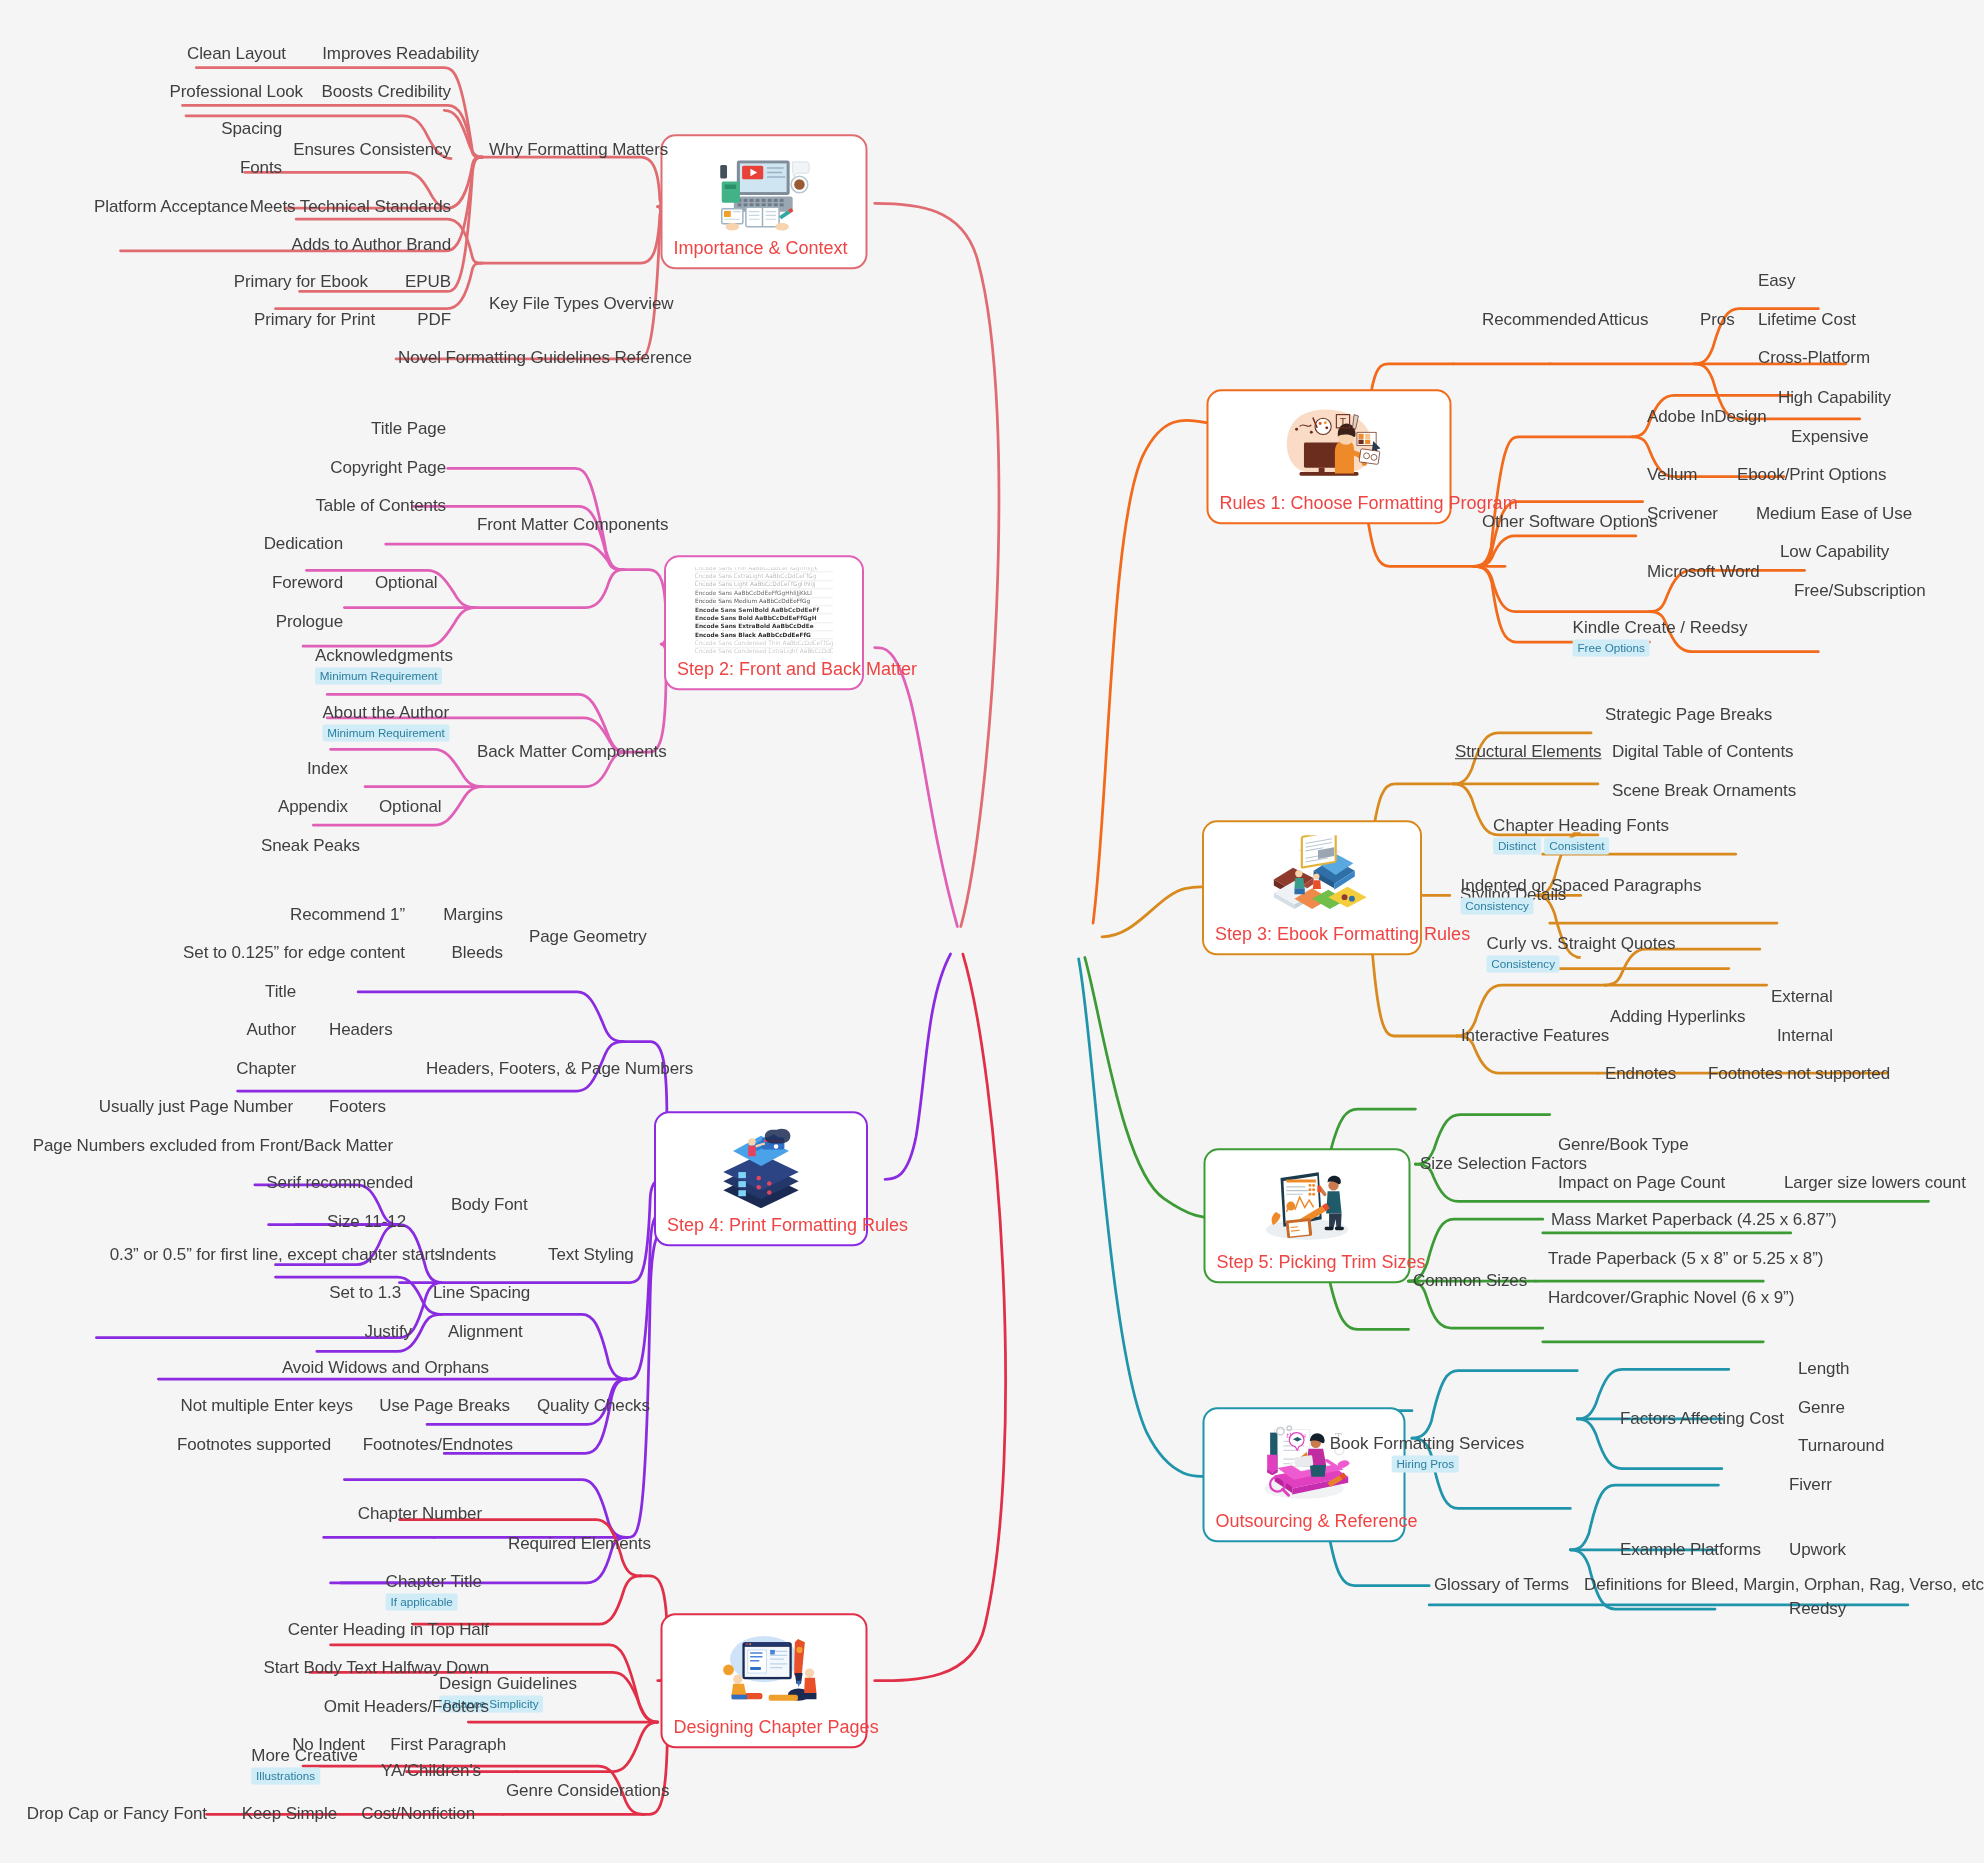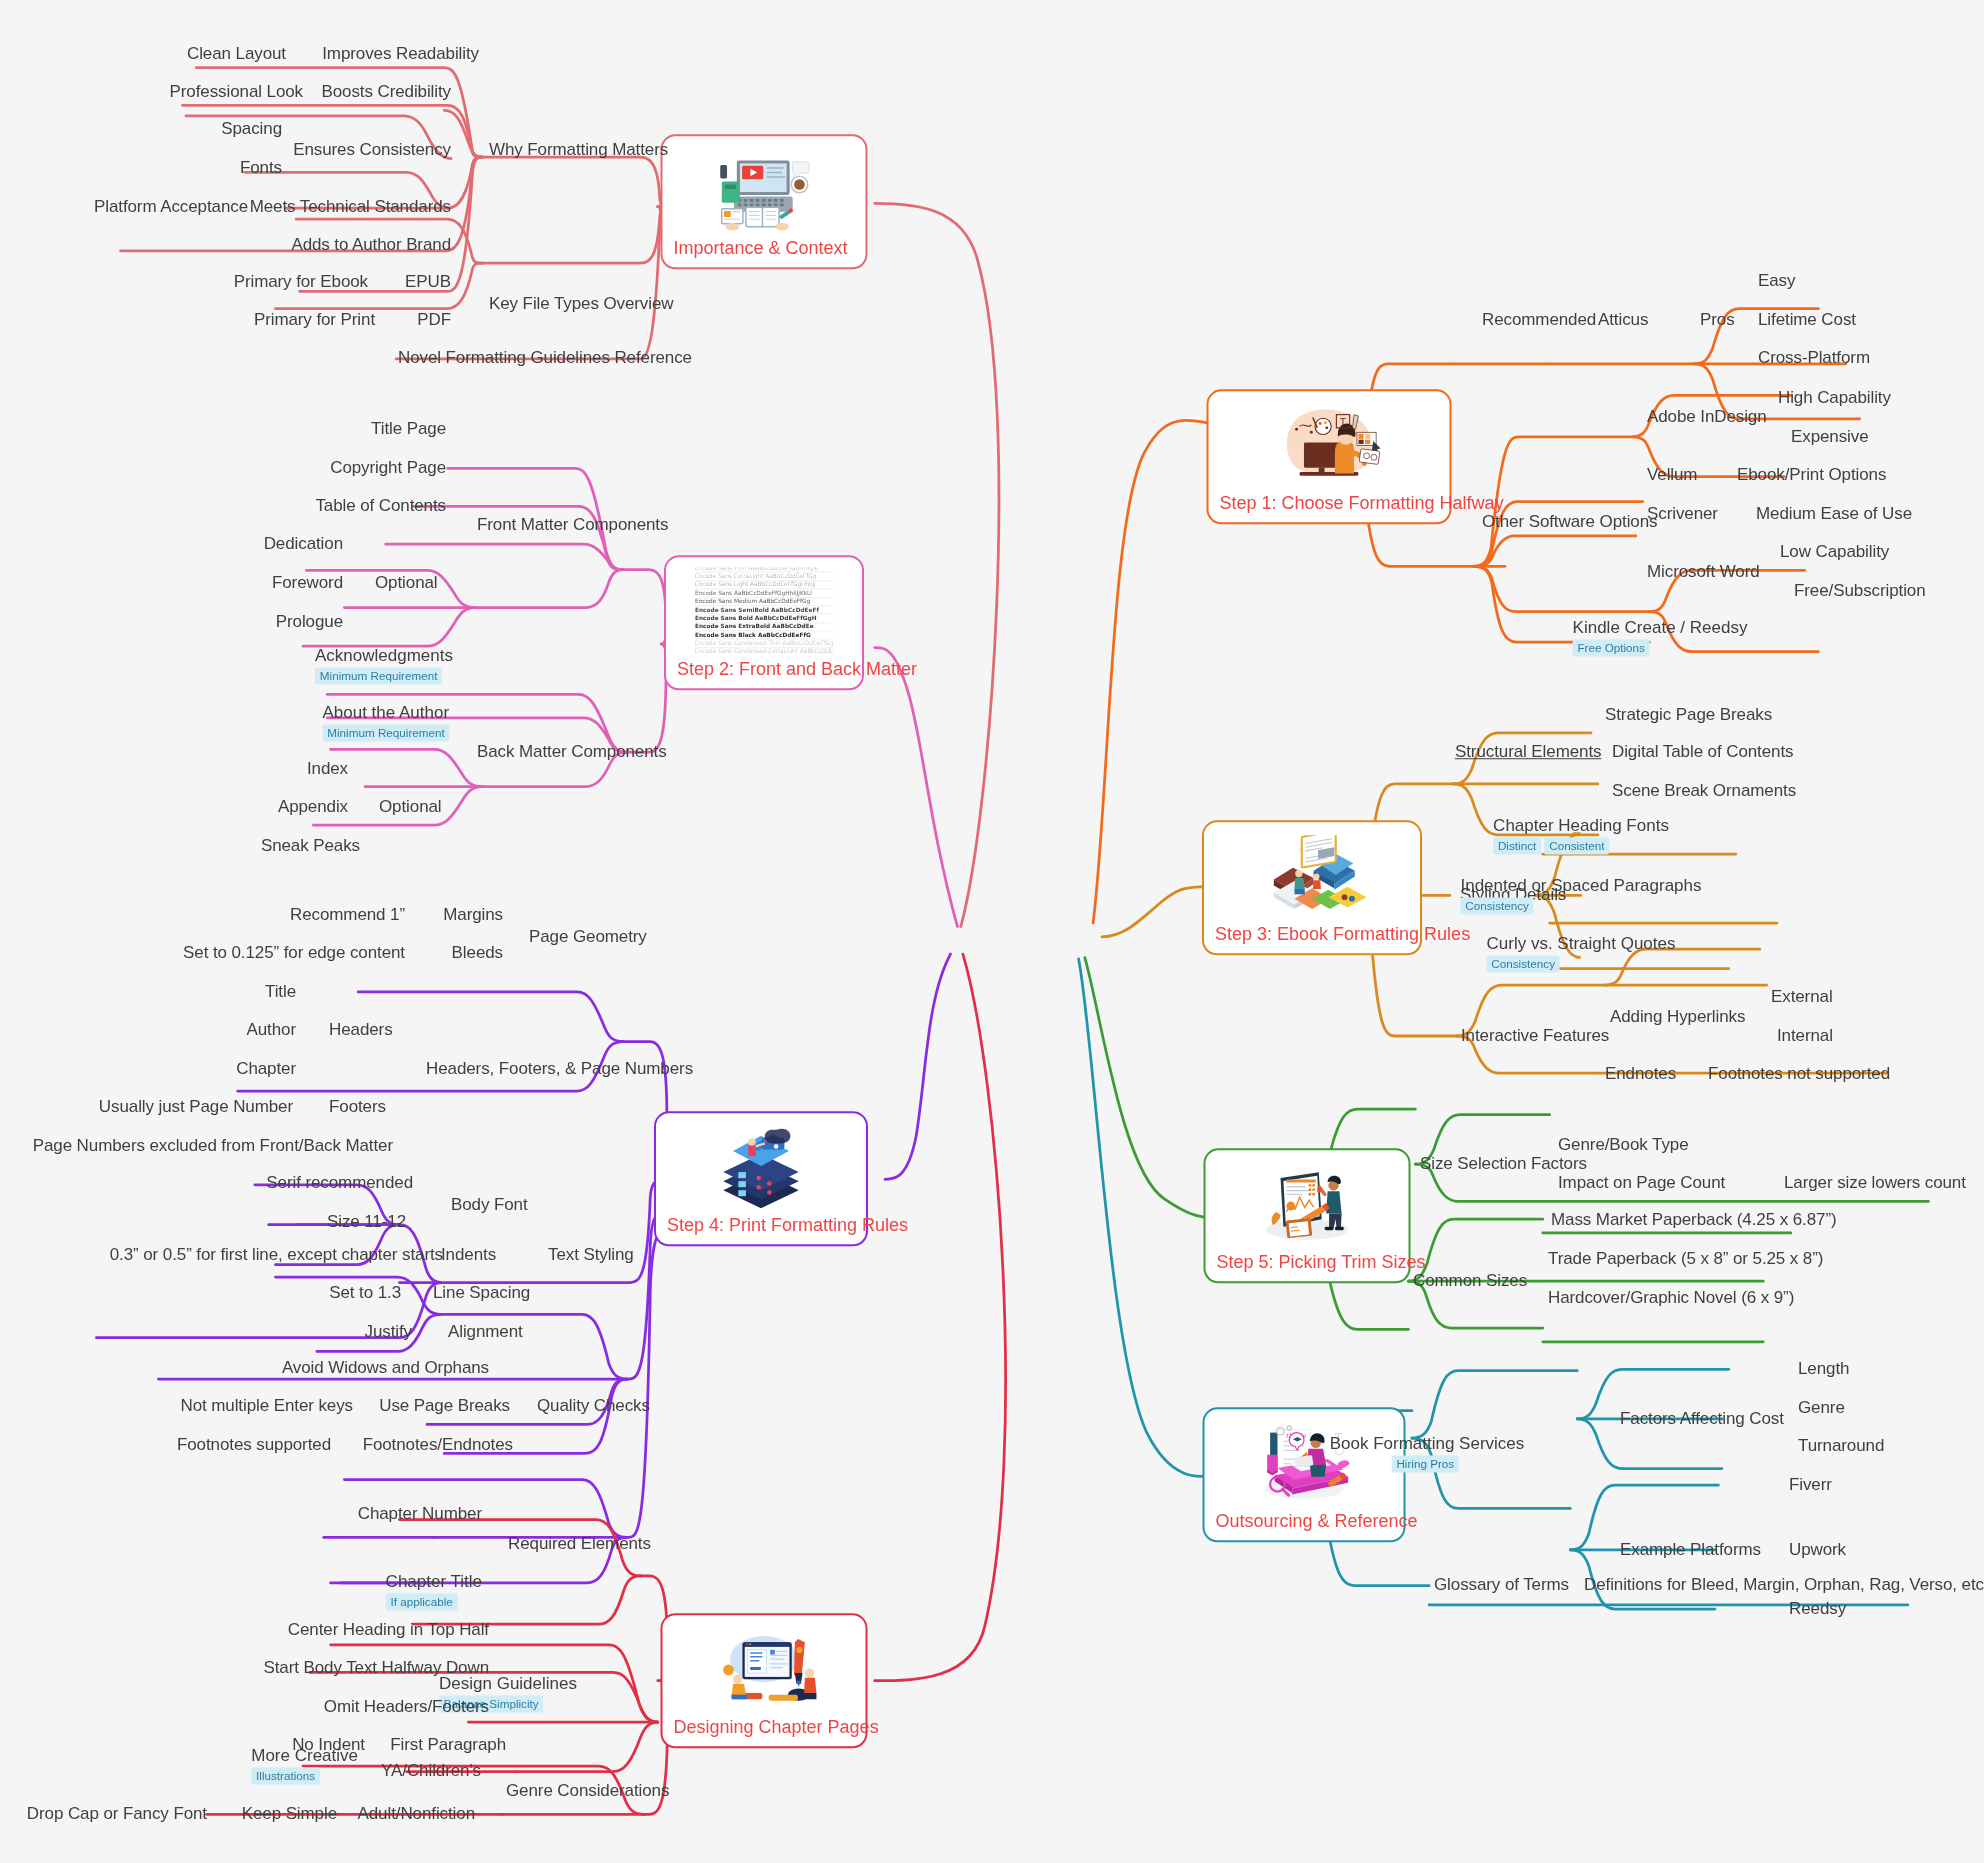--- a/index.html
+++ b/index.html
@@ -459,21 +459,21 @@
           <rect x="139" y="48" width="7" height="6" fill="#ef8a2b"></rect>
       <path d="M150 50l10 10-5 1 3 6-3 1-3-6-4 3z" fill="#2c3a4d"></path>
       <path d="M50 30c6-6 12 4 16-2" stroke="#6b2e1e" stroke-width="1.5" fill="none"></path>
       <circle cx="46" cy="34" r="2" fill="#6b2e1e"></circle>
           <circle cx="66" cy="38" r="2" fill="#6b2e1e"></circle>
       <rect x="132" y="62" width="26" height="18" rx="2" fill="#fff" stroke="#6b2e1e" transform="rotate(8 145 71)"></rect>
       <circle cx="141" cy="70" r="4" fill="none" stroke="#6b2e1e"></circle>
           <circle cx="151" cy="72" r="4" fill="none" stroke="#6b2e1e"></circle>
     </svg>
   </div>
-  <div class="cap">Step 1: Choose Formatting Halfway</div>
+  <div class="cap">Rules 1: Choose Formatting Program</div>
 </div>
 
 <div class="card" style="left:1312px; top:888px; width:220px; border-color:#d98a1f;">
   <div class="thumb">
     <svg viewBox="0 0 165 110" width="131" height="81">
       <path d="M30 60 L56 44 L84 58 L58 76z" fill="#8e3b2e"></path>
       <path d="M30 60v8l28 16v-8z" fill="#6e2b20"></path>
       <path d="M58 76v8l26-18v-8z" fill="#a8463a"></path>
       <path d="M84 48 L110 32 L140 48 L112 66z" fill="#2f6fa8"></path>
       <path d="M84 48v8l28 16v-8z" fill="#255a8a"></path>
@@ -677,21 +677,21 @@
 <div class="lbl l" style="left:489px; top:1707px;">Omit Headers/Footers</div>
 <div class="lbl l" style="left:506px; top:1745px;">First Paragraph</div>
 <div class="lbl l" style="left:365px; top:1745px;">No Indent</div>
 
 <div class="lbl r" style="left:506px; top:1791px;">Genre Considerations</div>
 <div class="lbl l" style="left:481px; top:1771px;">YA/Children's</div>
 <div class="stack l" style="left:358px; top:1765px;">
   <div class="t">More Creative</div>
   <div class="badges"><span class="badge">Illustrations</span></div>
 </div>
-<div class="lbl l" style="left:475px; top:1814px;">Adult/Nonfiction</div>
+<div class="lbl l" style="left:475px; top:1814px;">Cost/Nonfiction</div>
 <div class="lbl l" style="left:337px; top:1814px;">Keep Simple</div>
 <div class="lbl l" style="left:207px; top:1814px;">Drop Cap or Fancy Font</div>
 
 <div class="lbl r" style="left:1482px; top:320px;">Recommended</div>
 <div class="lbl r" style="left:1598px; top:320px;">Atticus</div>
 <div class="lbl r" style="left:1700px; top:320px;">Pros</div>
 <div class="lbl r" style="left:1758px; top:281px;">Easy</div>
 <div class="lbl r" style="left:1758px; top:320px;">Lifetime Cost</div>
 <div class="lbl r" style="left:1758px; top:358px;">Cross-Platform</div>
 

